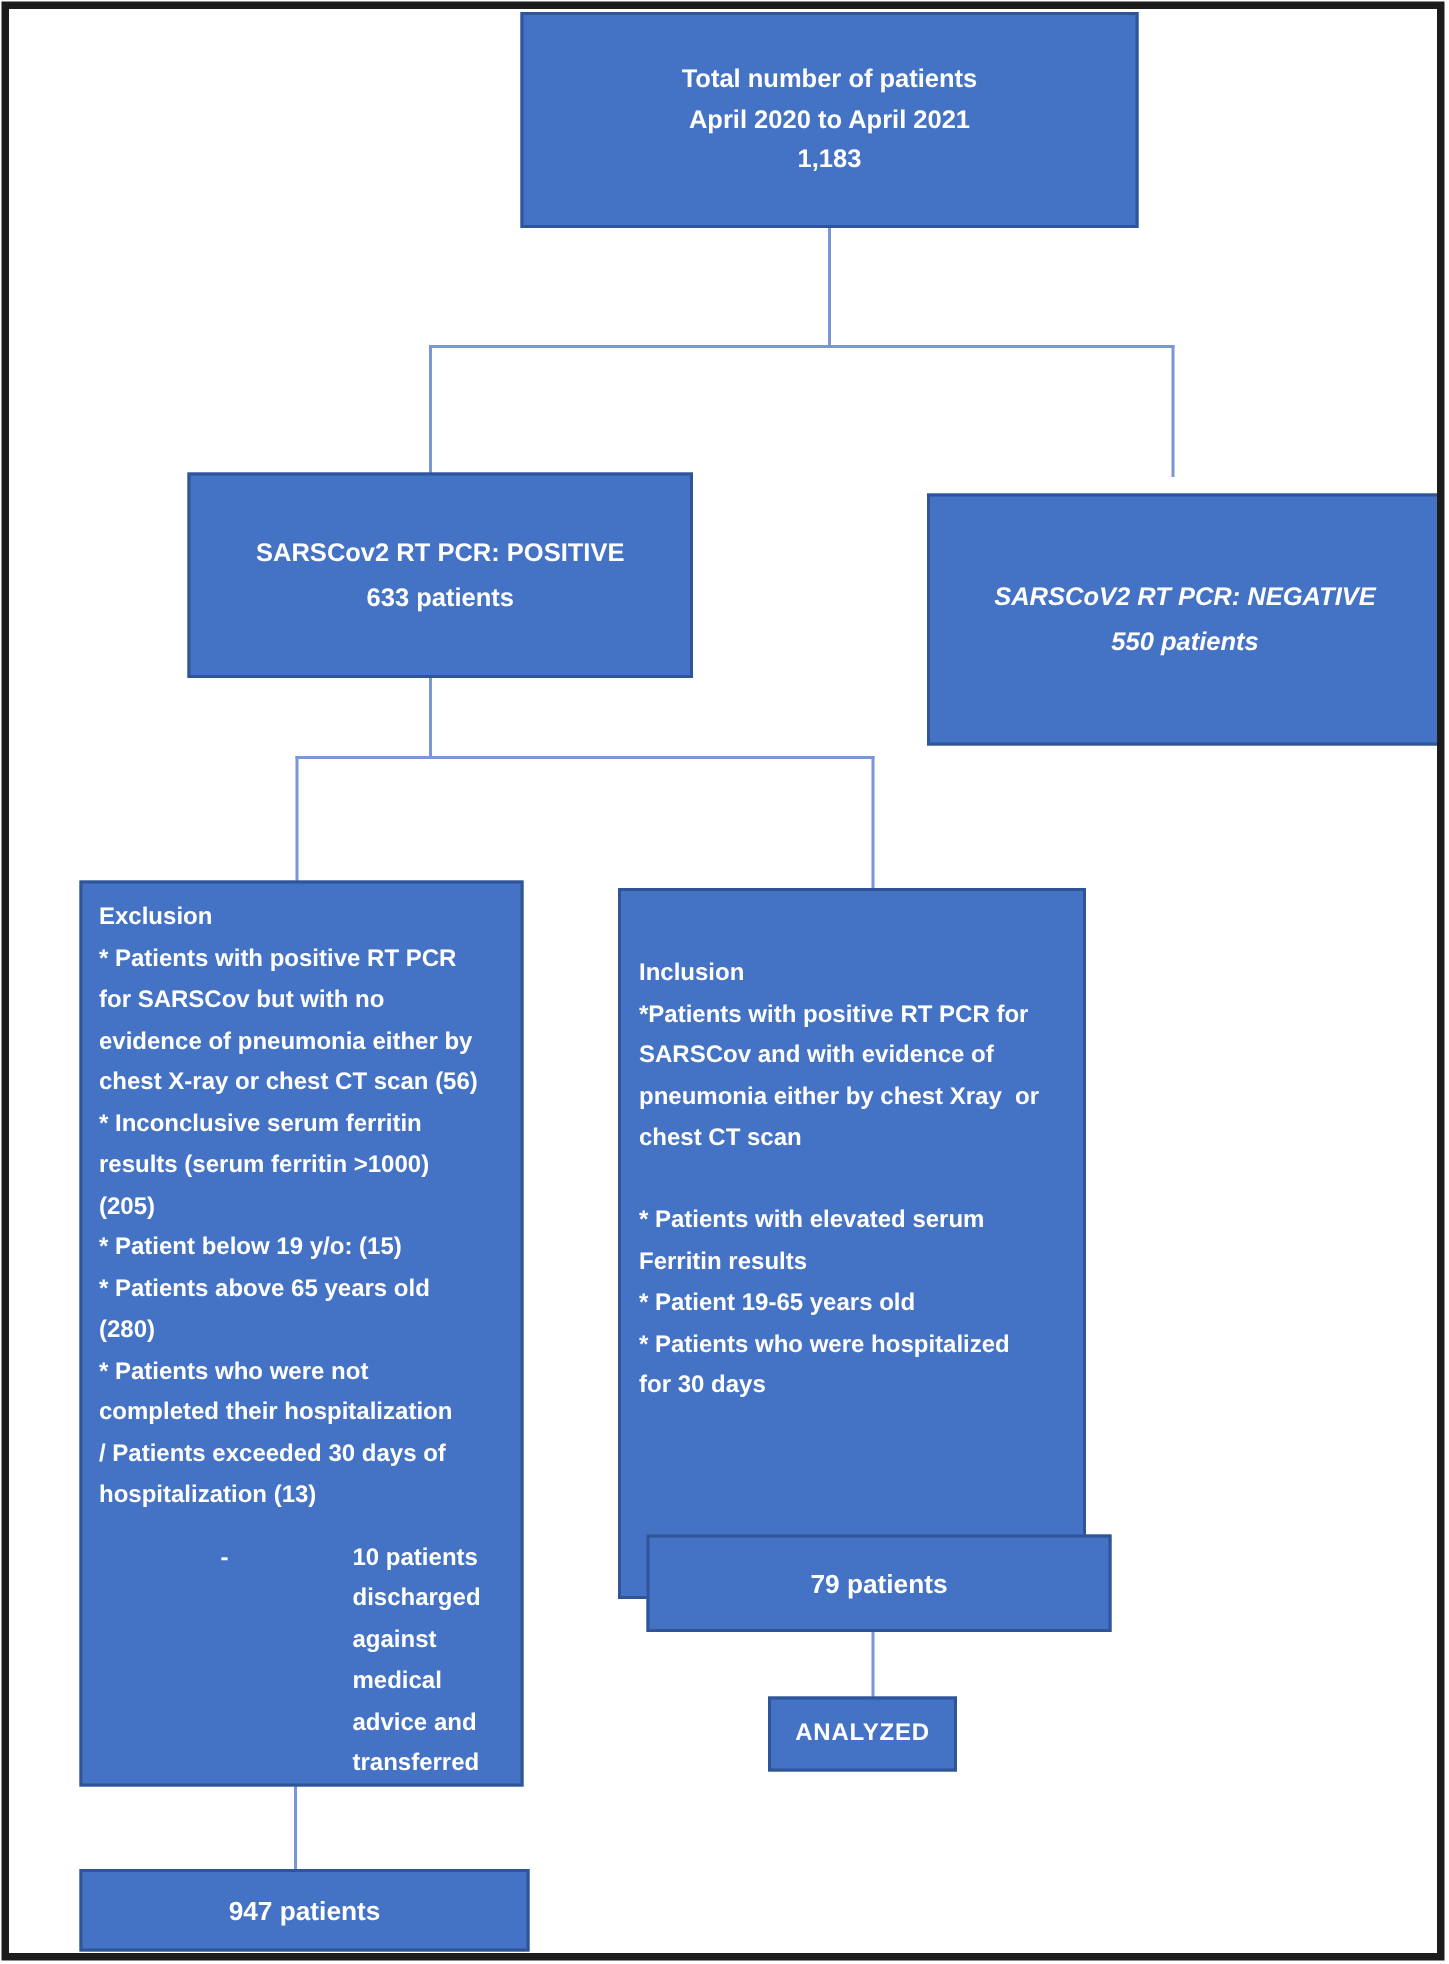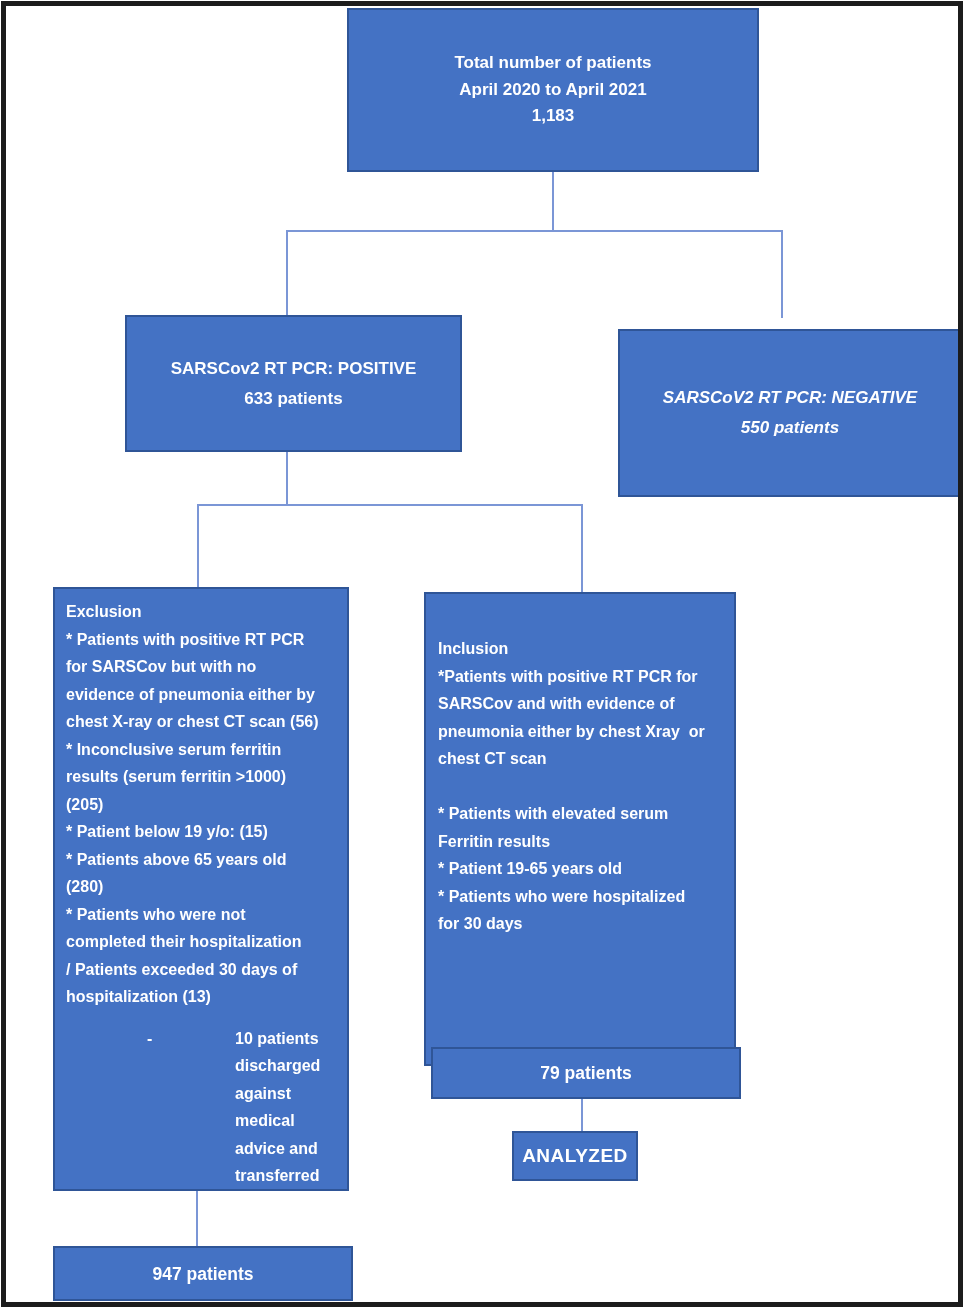--- a/index.html
+++ b/index.html
@@ -46,21 +46,21 @@
   }
   .lines--pcr {
     font-size: 17px;
     line-height: 30px;
   }
   .lines--count {
     font-size: 17.5px;
     line-height: 20px;
   }
   .lines--analyzed {
-    font-size: 19px;
+    font-size: 16px;
     line-height: 20px;
     letter-spacing: 0.5px;
   }
   .lines--criteria {
     font-size: 16px;
     line-height: 27.5px;
     text-align: left;
   }
   .node--exclusion {
     padding: 9px 8px 0 11px;
@@ -103,21 +103,21 @@
   <div class="connector" style="left:286px; top:230px; width:2px; height:86px;"></div>
   <div class="connector" style="left:781px; top:230px; width:2px; height:88px;"></div>
   <div class="connector" style="left:286px; top:451px; width:2px; height:55px;"></div>
   <div class="connector" style="left:197px; top:504px; width:386px; height:2px;"></div>
   <div class="connector" style="left:197px; top:504px; width:2px; height:84px;"></div>
   <div class="connector" style="left:581px; top:504px; width:2px; height:88px;"></div>
   <div class="connector" style="left:571px; top:977px; width:2px; height:47px;"></div>
   <div class="connector" style="left:581px; top:1077px; width:2px; height:55px;"></div>
   <div class="connector" style="left:196px; top:1190px; width:2px; height:57px;"></div>
 
-  <div class="node node--center" style="left:347px; top:8px; width:412px; height:164px;">
+  <div class="node node--center" style="left:347px; top:8px; width:412px; height:144px;">
     <div class="node-lines lines--big">Total number of patients
 April 2020 to April 2021
 1,183</div>
   </div>
 
   <div class="node node--center" style="left:125px; top:315px; width:337px; height:137px;align-items:center;">
     <div class="node-lines lines--pcr">SARSCov2 RT PCR: POSITIVE
 633 patients</div>
   </div>
 
@@ -147,35 +147,35 @@
         <span class="dash">-</span>
         <span class="sub-text">10 patients discharged against medical advice and transferred to hospital of choice</span>
       </div>
       <div class="sub-item">
         <span class="dash">-</span>
         <span class="sub-text">3 patients exceeded 30 days</span>
       </div>
     </div>
   </div>
 
-  <div class="node node--inclusion" style="left:424px; top:592px; width:312px; height:474px;">
+  <div class="node node--inclusion" style="left:412px; top:592px; width:312px; height:474px;">
     <div class="node-lines lines--criteria">Inclusion
 *Patients with positive RT PCR for
 SARSCov and with evidence of
 pneumonia either by chest Xray  or
 chest CT scan
 
 * Patients with elevated serum
 Ferritin results
 * Patient 19-65 years old
 * Patients who were hospitalized
 for 30 days</div>
   </div>
 
-  <div class="node node--center" style="left:431px; top:1023px; width:310px; height:52px;margin-top:24px;">
+  <div class="node node--center" style="left:431px; top:1023px; width:310px; height:65px;">
     <div class="node-lines lines--count">79 patients</div>
   </div>
 
   <div class="node node--center" style="left:512px; top:1131px; width:126px; height:50px;">
     <div class="node-lines lines--analyzed">ANALYZED</div>
   </div>
 
   <div class="node node--center" style="left:53px; top:1246px; width:300px; height:55px;">
     <div class="node-lines lines--count">947 patients</div>
   </div>

